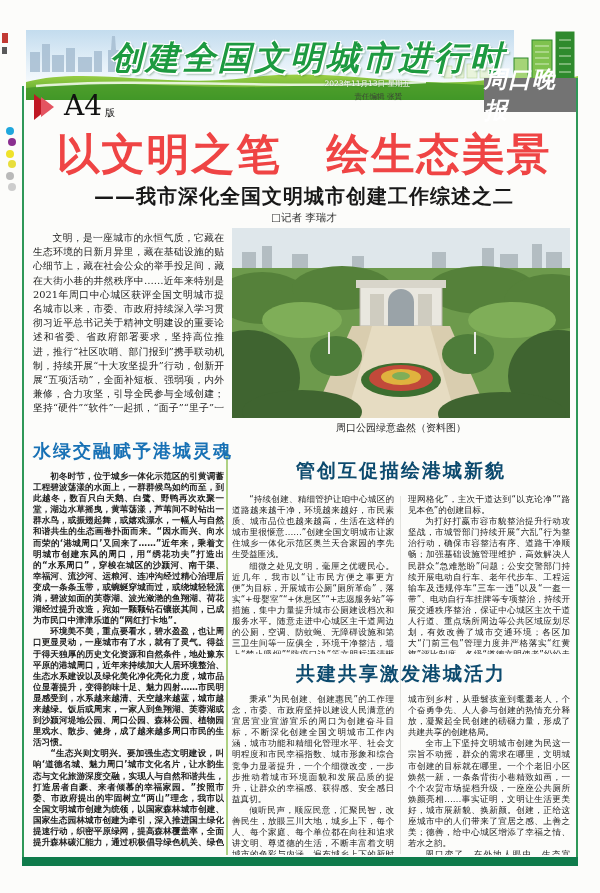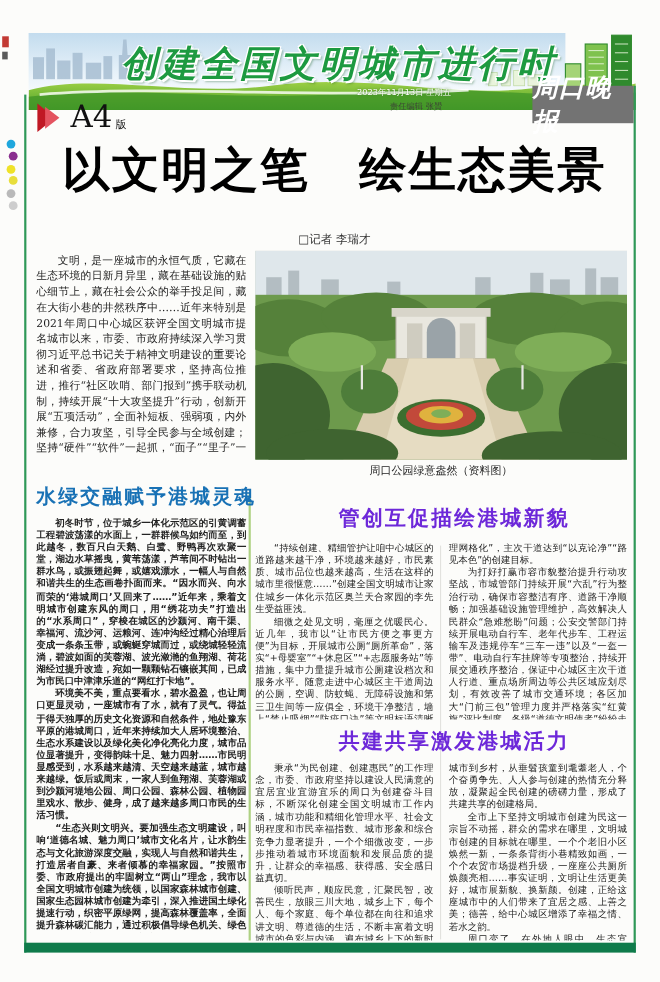--- a/index.html
+++ b/index.html
@@ -37,21 +37,21 @@
   .chev{position:relative;width:24px;height:26px;margin-right:6px;margin-top:2px;}
   .chev:before,.chev:after{content:"";position:absolute;width:0;height:0;}
   .chev:before{left:0;top:0;border-top:13px solid transparent;border-bottom:13px solid transparent;border-left:16px solid #c01824;}
   .chev:after{left:7px;top:3px;border-top:10px solid transparent;border-bottom:10px solid transparent;border-left:13px solid #e45360;}
   .pagemark .code{font-family:"DejaVu Serif","Liberation Serif",serif;font-size:28px;color:#111;line-height:28px;}
   .pagemark .suffix{font-size:10px;color:#111;margin:14px 0 0 3px;}
 
   
   .headline-title{position:absolute;left:30px;top:126px;width:548px;text-align:center;
     font-family:Liberation Sans, sans-serif;font-weight:bold;font-size:43px;
-    letter-spacing:2px;color:#000000;white-space:nowrap;}
+    letter-spacing:2px;color:#ef4444;white-space:nowrap;}
   .headline-sub{position:absolute;left:30px;top:183px;width:548px;text-align:center;
     font-weight:bold;font-size:20px;letter-spacing:1px;color:#181818;white-space:nowrap;}
   .headline-byline{position:absolute;left:30px;top:211px;width:548px;text-align:center;
     font-size:10.5px;color:#333;}
 
   
   .intro{position:absolute;left:33px;top:231px;width:191px;height:182px;overflow:hidden;
     font-family:"DejaVu Serif","Liberation Serif",serif;font-size:9.8px;line-height:14.2px;
     text-align:justify;color:#1c1c1c;}
   .intro p,.body p{margin:0;text-indent:2em;}
@@ -59,22 +59,22 @@
   .body{font-size:8.6px;line-height:11.1px;text-align:justify;color:#232323;overflow:hidden;}
 
   .sec1{position:absolute;left:33px;top:439px;width:191px;}
   .sec1-title{font-size:18px;font-weight:bold;color:#1871b5;letter-spacing:2px;white-space:nowrap;}
   .sec1-body{margin-top:8px;height:377px;font-weight:bold;}
 
   .photo{position:absolute;left:232px;top:228px;width:338px;height:190px;overflow:hidden;background:#cfd8d2;}
   .photo-caption{position:absolute;left:232px;top:421px;width:338px;text-align:center;
     font-size:10px;color:#1f1f1f;}
 
-  .sec-title-wide{position:absolute;width:338px;left:244px;text-align:center;font-size:19px;
-    font-weight:bold;color:#6d28d9;letter-spacing:2px;white-space:nowrap;}
+  .sec-title-wide{position:absolute;width:338px;left:232px;text-align:center;font-size:19px;
+    font-weight:bold;color:#0c4a6e;letter-spacing:2px;white-space:nowrap;}
   .sec2-title{top:458px;}
   .sec3-title{top:661px;}
   .twocol{position:absolute;left:232px;width:338px;display:flex;justify-content:space-between;}
   .sec2-cols{top:494px;height:160px;}
   .sec3-cols{top:694px;height:161px;}
   .twocol .col{width:162px;height:100%;overflow:hidden;}
 
   .endmark{color:#232323;}
 </style>
 </head>
@@ -153,20 +153,21 @@
   <div class="col-divider"></div>
   <div class="col-divider2"></div>
 
   <div class="pagemark">
     <span class="chev"></span>
     <span class="code">A4</span>
     <span class="suffix">版</span>
   </div>
 
   <div class="headline-title">以文明之笔　绘生态美景</div>
+  <div class="headline-sub">——我市深化全国文明城市创建工作综述之二</div>
   <div class="headline-byline">□记者 李瑞才</div>
 
   <div class="intro">
     <p>文明，是一座城市的永恒气质，它藏在生态环境的日新月异里，藏在基础设施的贴心细节上，藏在社会公众的举手投足间，藏在大街小巷的井然秩序中……近年来特别是2021年周口中心城区获评全国文明城市提名城市以来，市委、市政府持续深入学习贯彻习近平总书记关于精神文明建设的重要论述和省委、省政府部署要求，坚持高位推进，推行“社区吹哨、部门报到”携手联动机制，持续开展“十大攻坚提升”行动，创新开展“五项活动”，全面补短板、强弱项，内外兼修，合力攻坚，引导全民参与全域创建；坚持“硬件”“软件”一起抓，“面子”“里子”一起补，将文明融入城乡治理底色，把文明城市创建过程作为不断顺应民意、改善民生的过程，高标准推动全面创建、全域创建、全民创建、常态创建，与经济发展同频，与民生改善共振。</p>
   </div>
 
   <div class="photo">
     <svg width="338" height="190" viewBox="0 0 338 190">
       <rect x="0" y="0" width="338" height="42" fill="#dfe7eb"></rect>
       <g fill="#b3bdc2">

